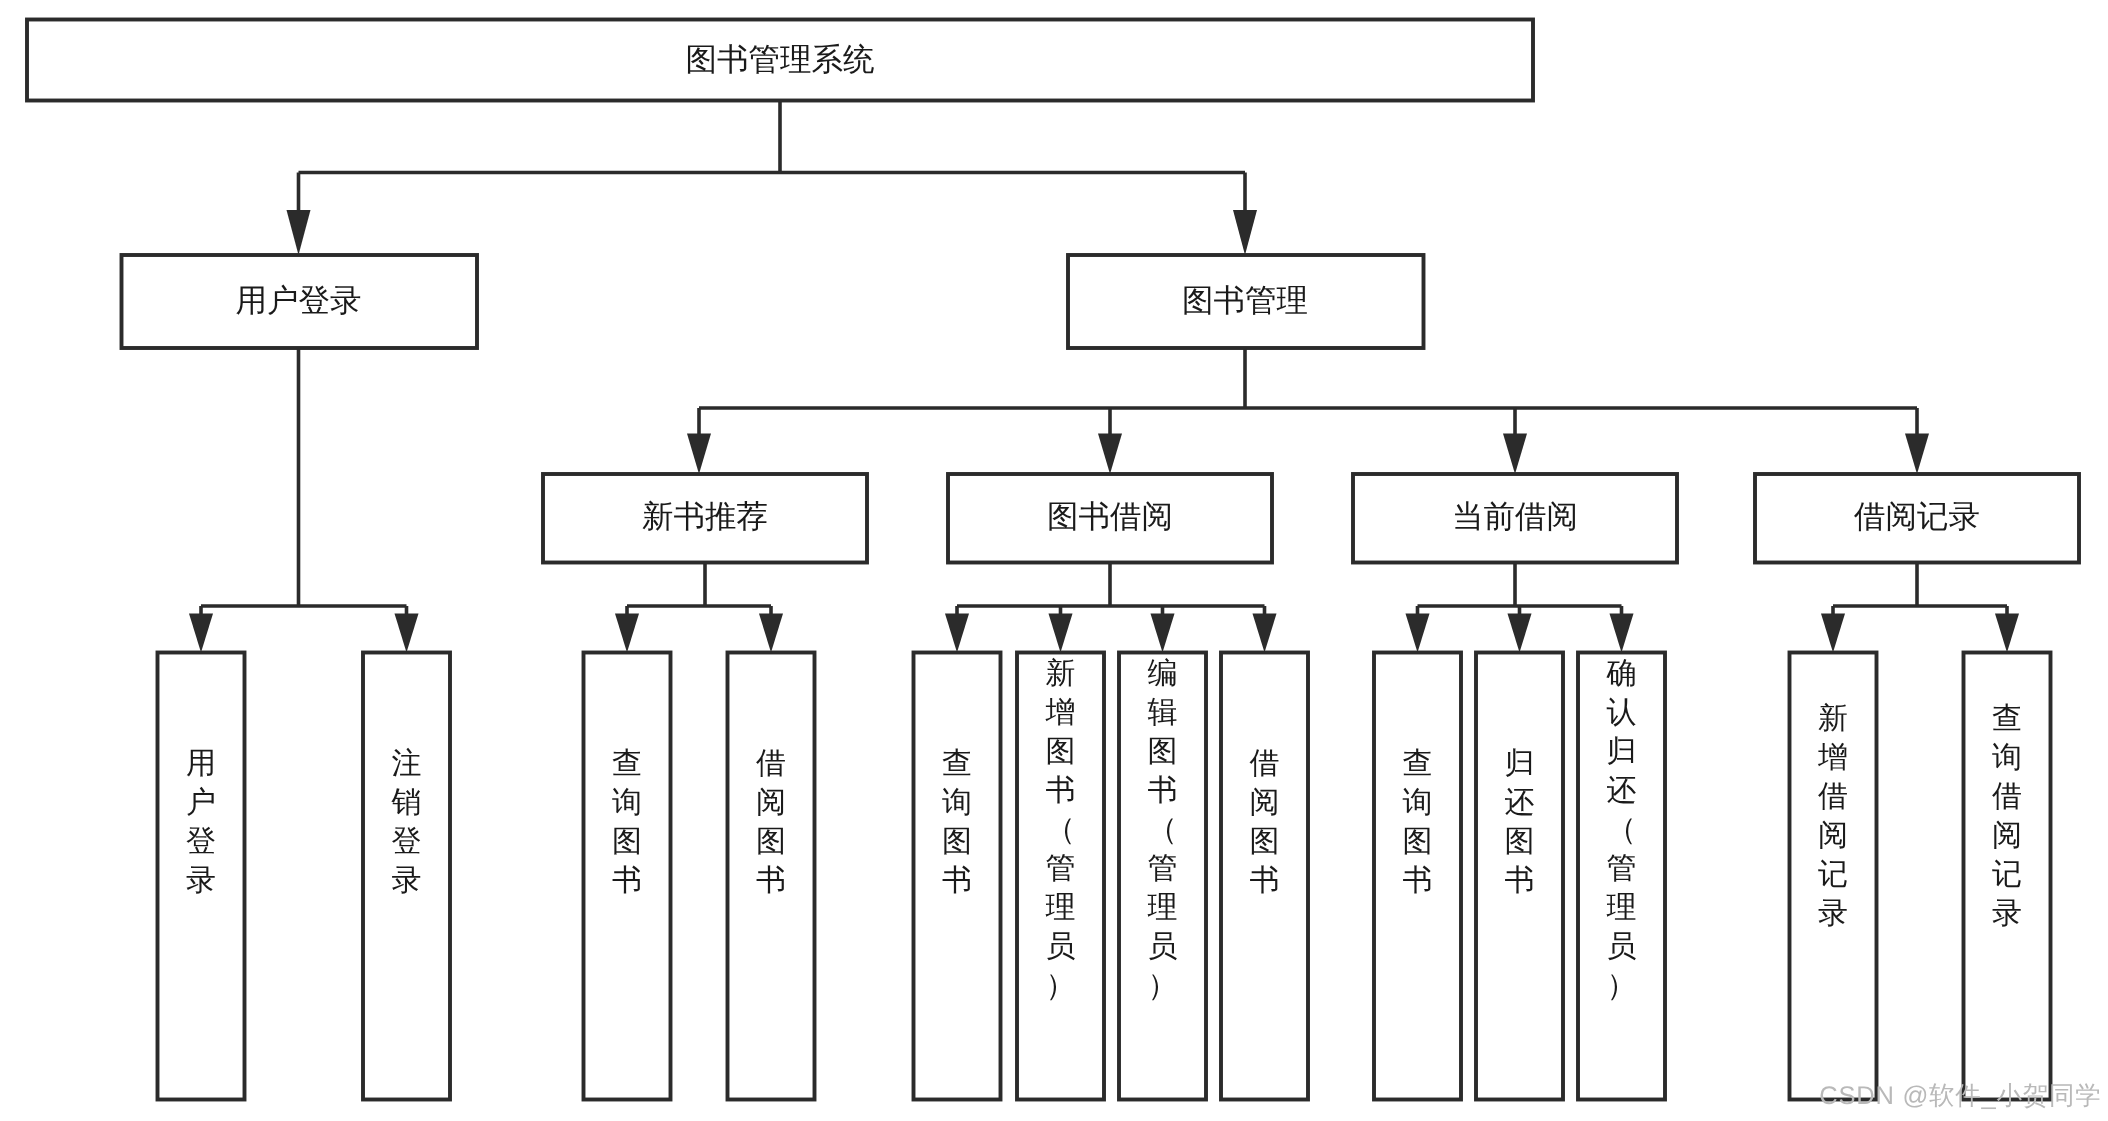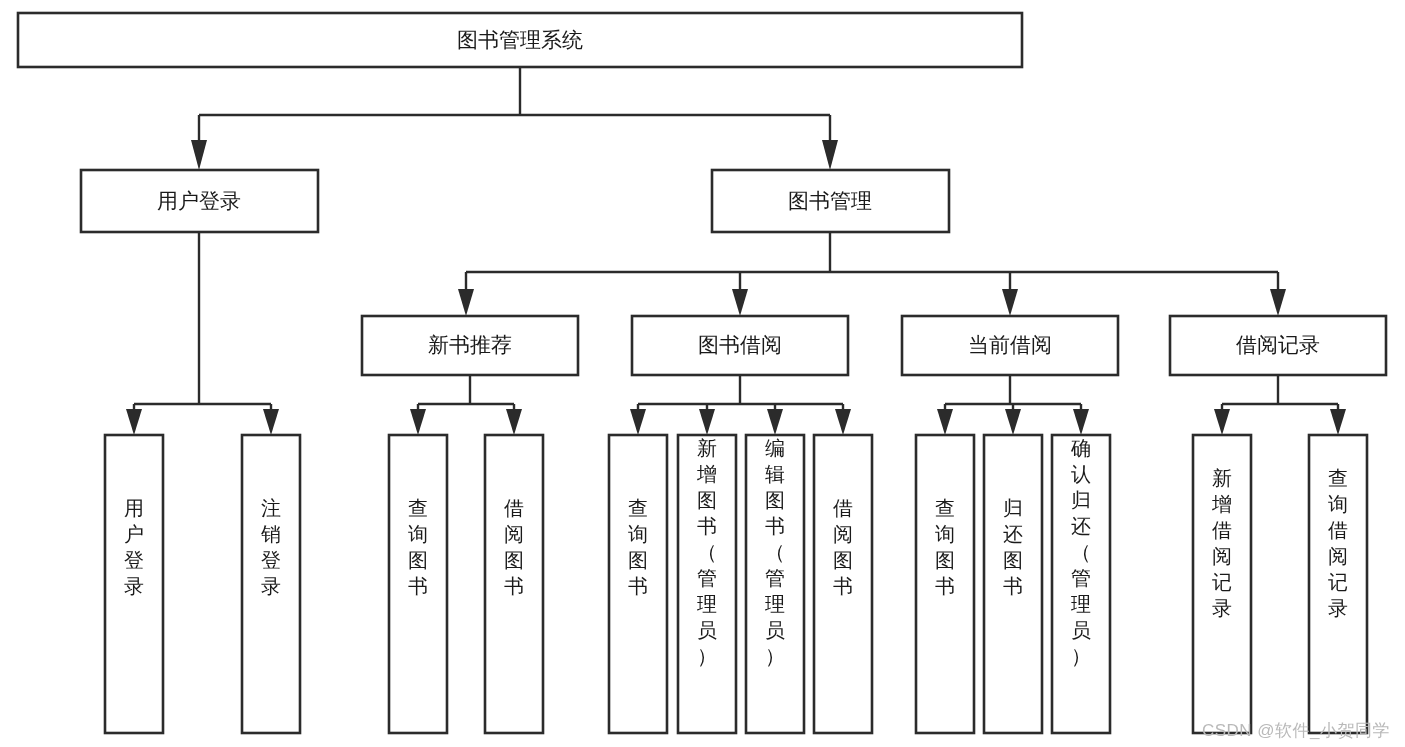--- a/index.html
+++ b/index.html
@@ -49,21 +49,21 @@
     stroke-width: 2.4;
     fill: none;
     stroke-linecap: butt;
   }
   .arrow-head {
     fill: #2b2b2b;
     stroke: none;
   }
   .watermark {
     position: absolute;
-    right: 15px;
+    right: 4px;
     bottom: 5px;
     font-family: "Liberation Sans", "DejaVu Sans", sans-serif;
     font-size: 17px;
     color: #b9b9b9;
     white-space: nowrap;
     letter-spacing: 0.5px;
     pointer-events: none;
   }
 </style>
 </head>

